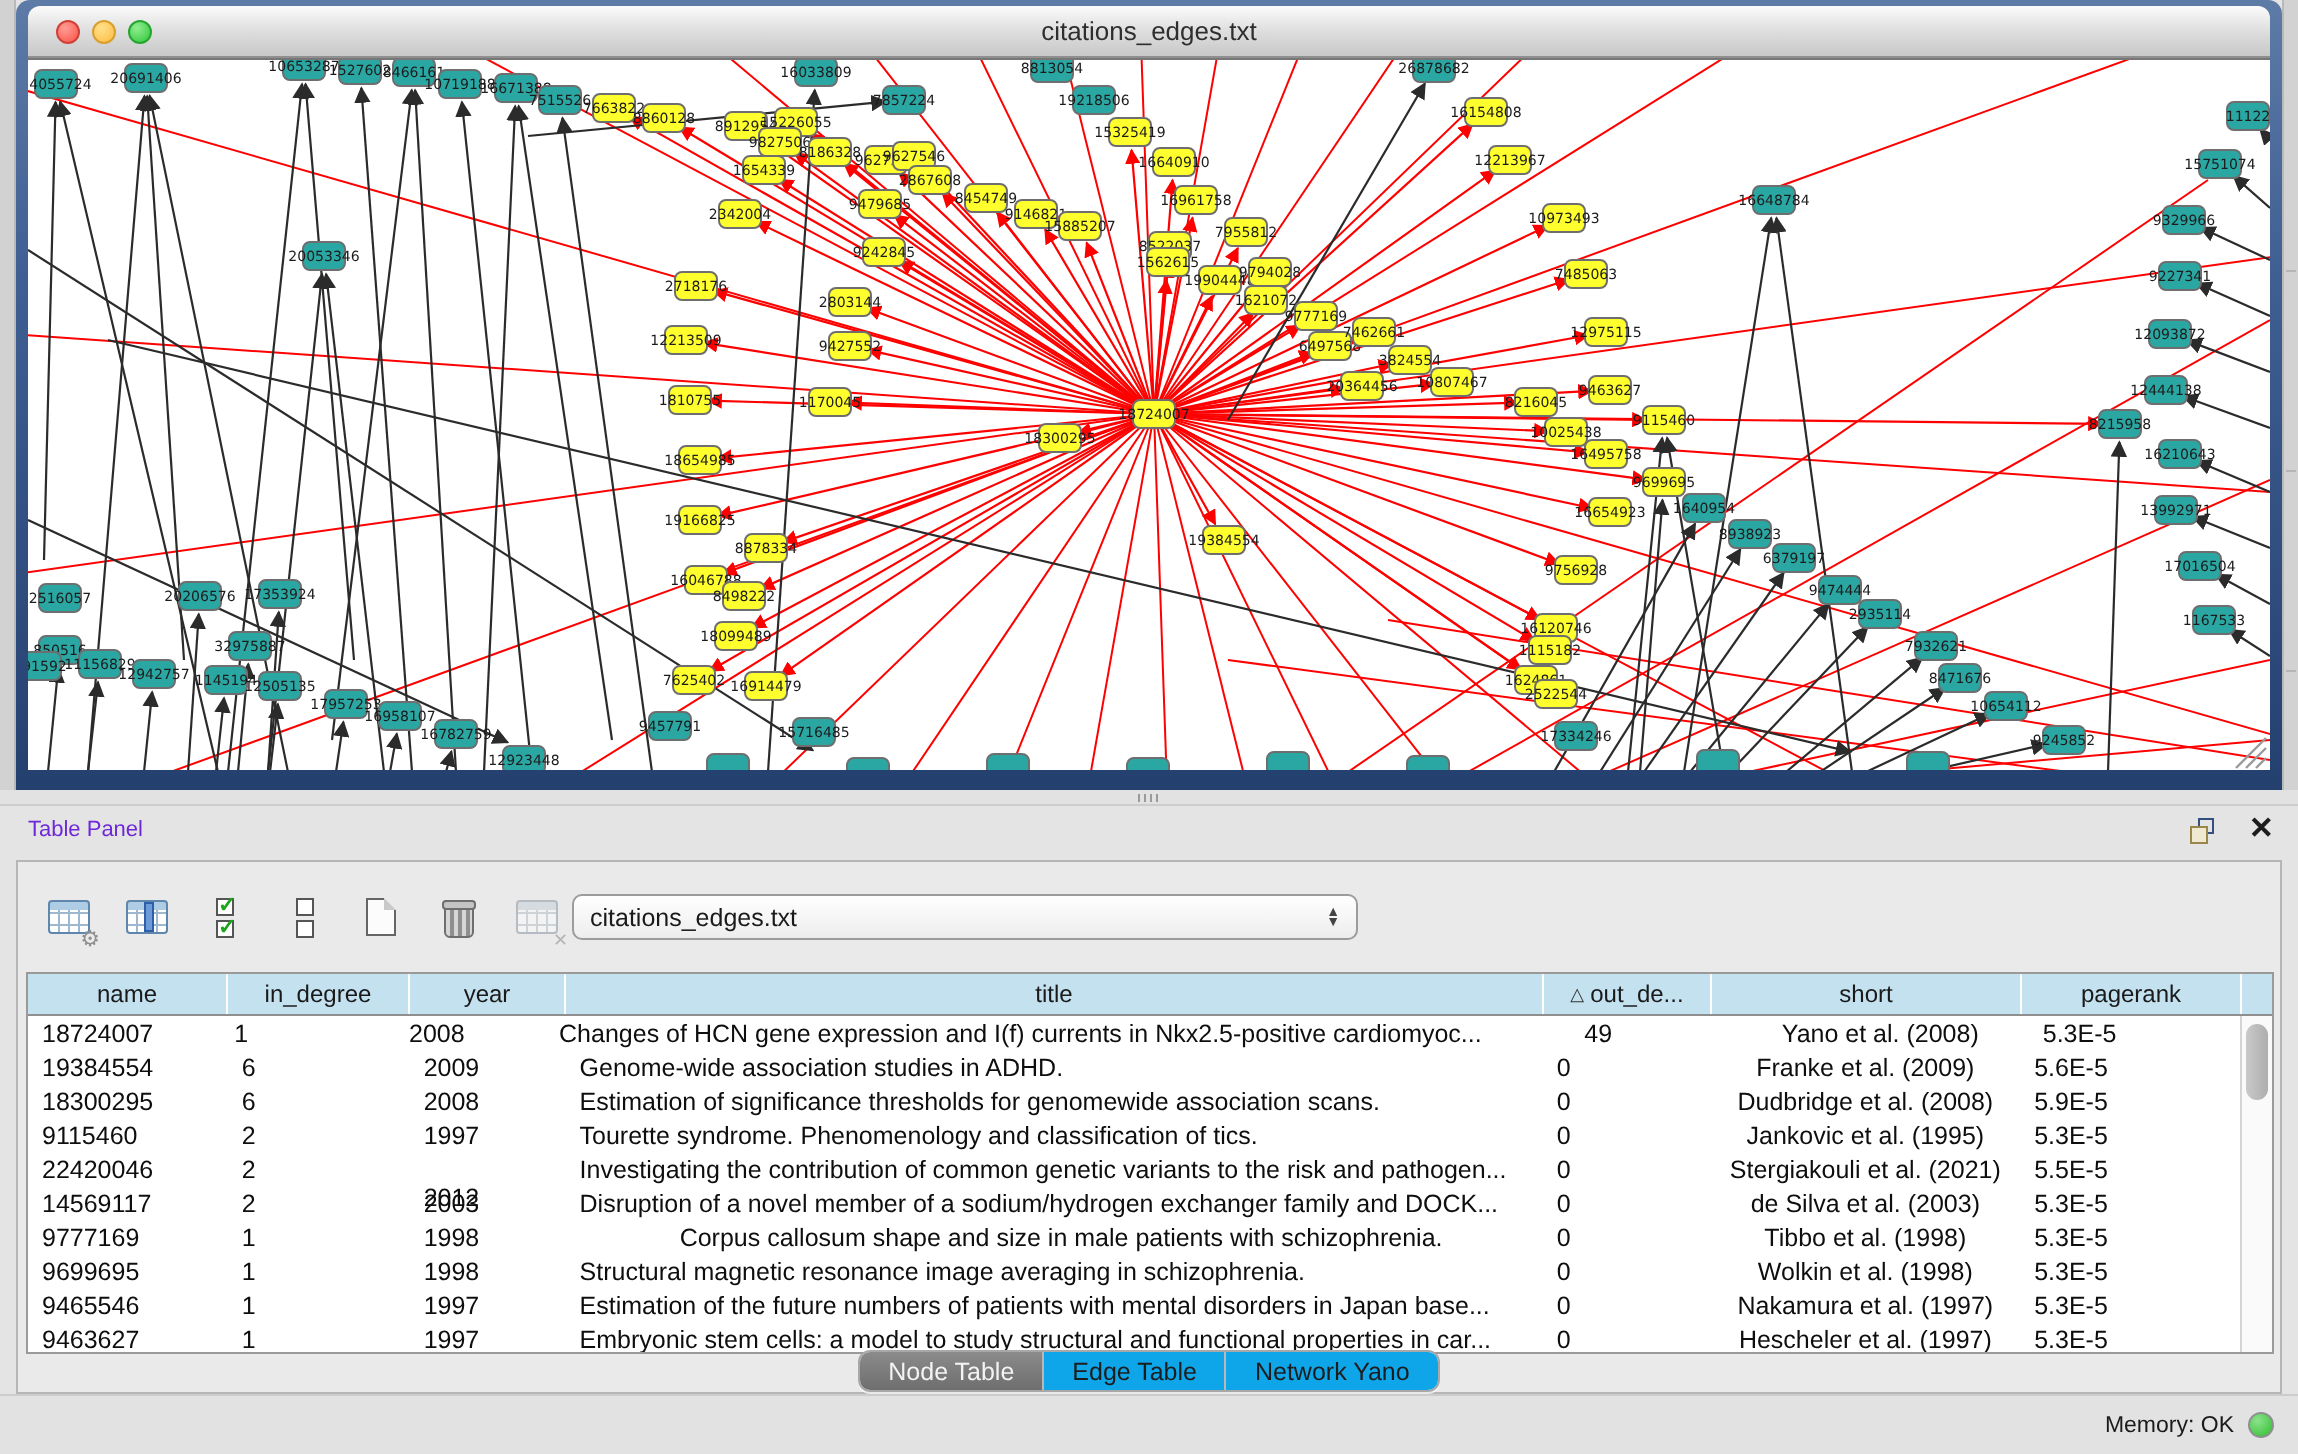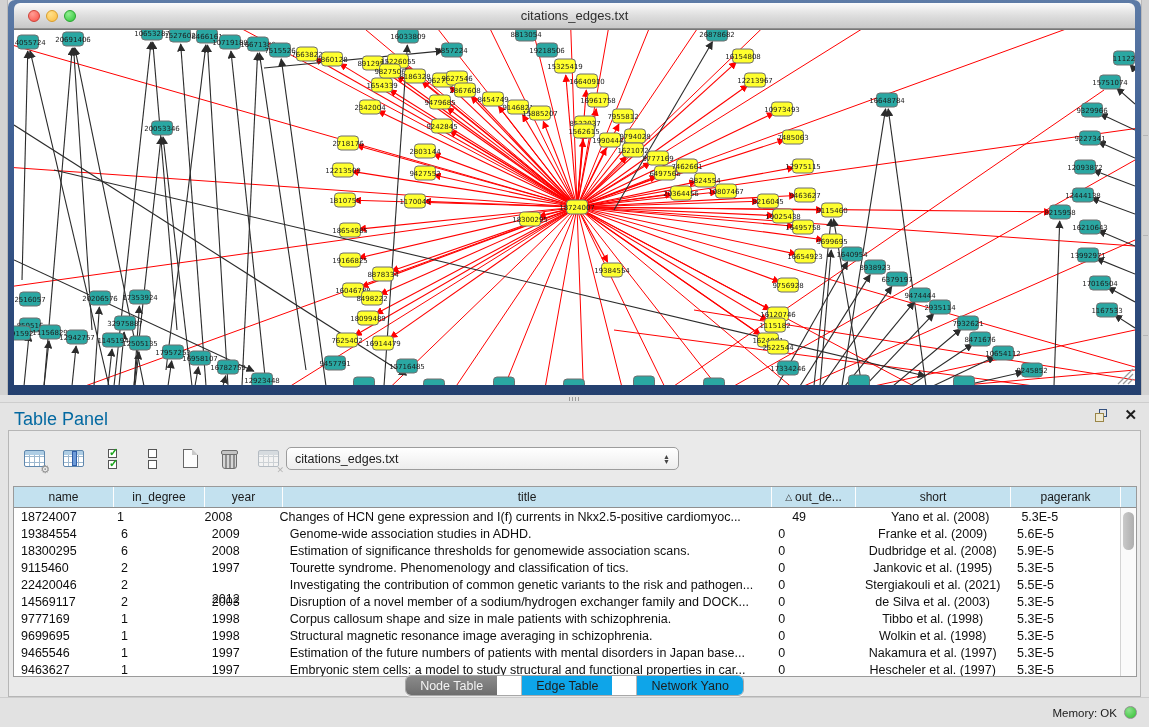--- a/index.html
+++ b/index.html
@@ -38,21 +38,21 @@
   .net-canvas svg { display:block; }
   .net-canvas svg text { font:7px "DejaVu Sans",sans-serif; fill:#1c1c1c; }
 
   
   .split-divider { position:absolute; left:0; top:395px; width:1149px; height:8px; background:#e2e2e2; border-bottom:1px solid #cdcdcd; }
   .split-handle { position:absolute; left:569px; top:2px; width:10px; height:4px;
     background:repeating-linear-gradient(90deg,#9a9a9a 0 1px,transparent 1px 3px); }
 
   
   .panel-header { position:absolute; left:0; top:403px; width:1149px; height:27px; }
-  .panel-title { position:absolute; left:14px; top:6px; font-size:18px; color:#0369a1; }
+  .panel-title { position:absolute; left:14px; top:6px; font-size:11px; color:#6d28d9; }
   .panel-float { position:absolute; right:40px; top:6px; width:14px; height:14px; cursor:pointer; }
   .panel-float .sq-back  { position:absolute; left:4px; top:0; width:8px; height:8px; border:1px solid #33507e; background:transparent; }
   .panel-float .sq-front { position:absolute; left:0; top:4px; width:9px; height:9px; border:1px solid #9a8648; background:#efe9d2; }
   .panel-close { position:absolute; right:12px; top:4px; font-size:15px; font-weight:bold; color:#1c1c1c; cursor:pointer; line-height:16px; }
 
   .panel-body {
     position:absolute; left:8px; top:430px; width:1133px; height:267px;
     background:#eaeaea; border:1px solid #b6b6b6;
   }
   
@@ -99,21 +99,21 @@
   .t-body { position:absolute; left:0; top:21px; right:16px; bottom:0; overflow:hidden; }
   .trow { display:flex; height:17px; align-items:center; cursor:default; }
   .tcell { font-size:12.5px; color:#0e0e0e; white-space:nowrap; overflow:hidden; padding-left:7px; }
   .tcell.center { text-align:center; padding-left:0; }
   .vscroll { position:absolute; right:0; top:21px; bottom:0; width:16px; background:#fafafa; border-left:1px solid #d4d4d4; }
   .vthumb { position:absolute; left:2px; top:4px; width:11px; height:38px; background:linear-gradient(90deg,#c9c9c9,#aeaeae); border-radius:6px; }
 
   
   .tabs-row { position:absolute; left:0; right:0; top:244px; display:flex; justify-content:center; }
   .seg-control { display:flex; height:21px; border:1px solid #a8a8a8; border-radius:6px; overflow:hidden; background:#fff;
-    box-shadow:0 1px 0 rgba(255,255,255,.7);gap:24px; }
+    box-shadow:0 1px 0 rgba(255,255,255,.7); }
   .seg { padding:0 14px; display:flex; align-items:center; font-size:12.5px; color:#1d1d1d; background:#0ea5e9;
     border-left:1px solid #b8b8b8; cursor:pointer; }
   .seg:first-child { border-left:none; }
   .seg.selected { background:linear-gradient(180deg,#8b8b8b,#6e6e6e); color:#f3f3f3; }
 
   
   .status-bar { position:absolute; left:0; top:697px; width:1149px; height:30px; background:#e2e2e2; border-top:1px solid #cccccc;
     display:flex; align-items:center; justify-content:flex-end; gap:7px; padding-right:12px; }
   .mem-label { font-size:11.5px; color:#1a1a1a; }
   .mem-dot { width:13px; height:13px; border-radius:50%; border:1px solid #8f8f8f;
@@ -950,21 +950,21 @@
             <div class="tcell" style="width: 78px;">2003</div>
             <div class="tcell" style="width: 489px;">Disruption of a novel member of a sodium/hydrogen exchanger family and DOCK...</div>
             <div class="tcell" style="width: 84px;">0</div>
             <div class="tcell center" style="width: 155px;">de Silva et al. (2003)</div>
             <div class="tcell" style="width: 110px;">5.3E-5</div>
           </div>
           <div class="trow">
             <div class="tcell" style="width: 100px;">9777169</div>
             <div class="tcell" style="width: 91px;">1</div>
             <div class="tcell" style="width: 78px;">1998</div>
-            <div class="tcell" style="width: 489px;">Corpus callosum shape and size in male patients with schizophrenia.</div>
+            <div class="tcell" style="width: 489px; text-align: center;">Corpus callosum shape and size in male patients with schizophrenia.</div>
             <div class="tcell" style="width: 84px;">0</div>
             <div class="tcell center" style="width: 155px;">Tibbo et al. (1998)</div>
             <div class="tcell" style="width: 110px;">5.3E-5</div>
           </div>
           <div class="trow">
             <div class="tcell" style="width: 100px;">9699695</div>
             <div class="tcell" style="width: 91px;">1</div>
             <div class="tcell" style="width: 78px;">1998</div>
             <div class="tcell" style="width: 489px;">Structural magnetic resonance image averaging in schizophrenia.</div>
             <div class="tcell" style="width: 84px;">0</div>

